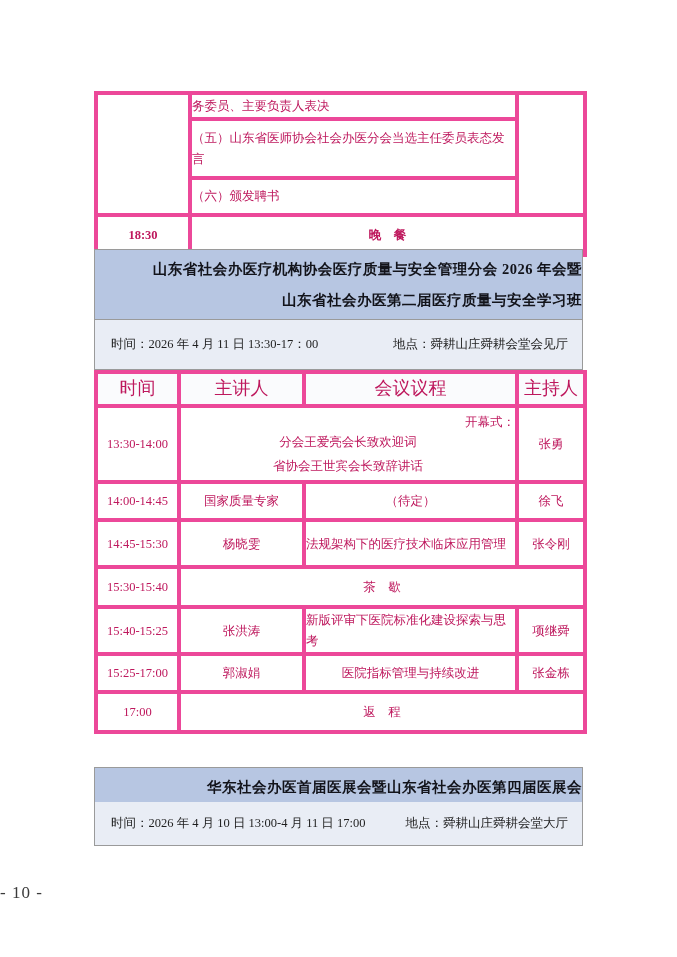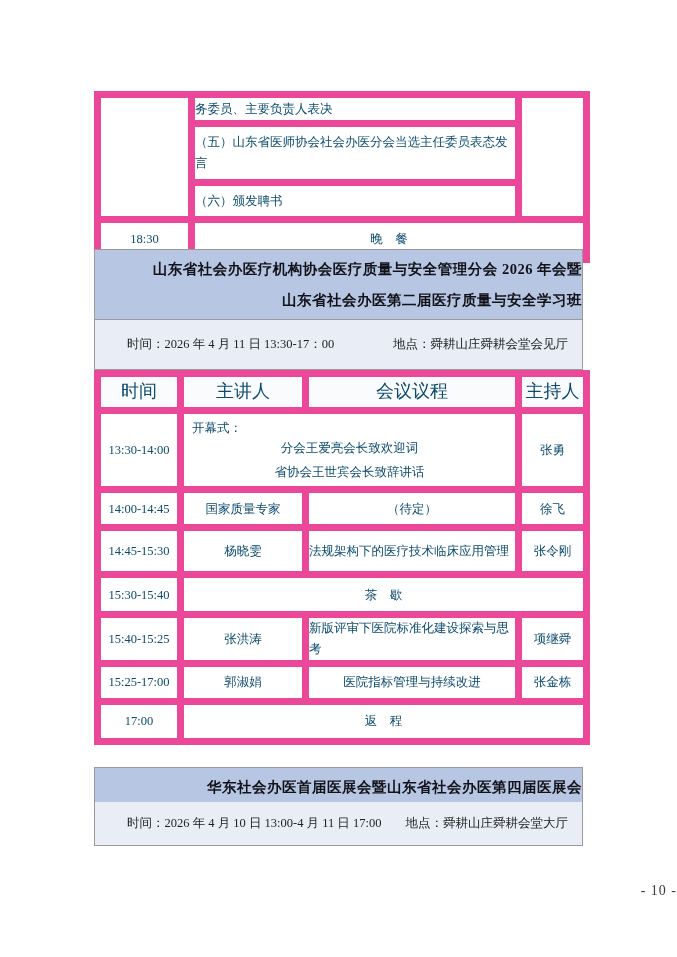--- a/index.html
+++ b/index.html
@@ -28,39 +28,39 @@
   
   .doc-table {
     position: absolute;
     left: 94px;
     width: 489px;
     border-collapse: collapse;
     table-layout: fixed;
     font-size: 12.5px;
   }
   .doc-table td {
-    border: 7px solid #ec4899;
+    border: 4px solid #ec4899;
     padding: 0;
     vertical-align: middle;
     line-height: 1.65;
-    color: #0c4a6e;
+    color: #be185d;
   }
   .cell-pad {
     padding: 5px 8px;
   }
   .c-center { text-align: center; }
   .c-left   { text-align: left; }
 
   
   #table-top { top: 91px; }
   #table-top td { height: 22px; }
   .t1-r1 { height: 23px; }
   .t1-r2 { height: 59px; }
   .t1-r3 { height: 37px; }
-  .t1-r4 { height: 40px; }
+  .t1-r4 { height: 40px; font-weight: bold; }
 
   
   .banner {
     position: absolute;
     left: 94px;
     width: 489px;
     box-sizing: border-box;
     border: 1px solid #9a9a9a;
     background: #b7c6e2;
     text-align: center;
@@ -87,21 +87,20 @@
     color: #1e1e1e;
     display: flex;
     align-items: center;
   }
   .subbanner .inner {
     width: 100%;
     display: flex;
     justify-content: space-between;
     padding: 0 14px 0 16px;
     box-sizing: border-box;
-    margin-left: 16px;
   }
 
   #banner-meeting2 { top: 249px; height: 71px; }
   #sub-meeting2    { top: 320px; height: 50px; }
 
   #banner-expo     { top: 767px; height: 41px; }
   #sub-expo        { top: 802px; height: 44px; }
 
   
   #table-agenda { top: 370px; }
@@ -112,38 +111,38 @@
     text-align: center;
     font-size: 18px;
   }
   .row-open    { height: 72px; }
   .row-std     { height: 38px; }
   .row-tall    { height: 47px; }
   .row-break   { height: 40px; }
 
   .open-title {
     display: block;
-    text-align: left;
+    text-align: right;
     padding: 4px 0 0 8px;
   }
   .open-lines {
     display: block;
     text-align: center;
     padding: 0 8px 4px 8px;
     line-height: 1.6;
   }
 
   
   #page-number {
     position: absolute;
     left: 0;
     top: 883px;
     width: 677px;
-    text-align: right;
-    font-size: 14px;
+    text-align: left;
+    font-size: 17px;
     color: #3a3a3a;
     letter-spacing: 1px;
   }
 </style>
 </head>
 <body>
 
 <div class="page">
 
   <table class="doc-table" id="table-top">

